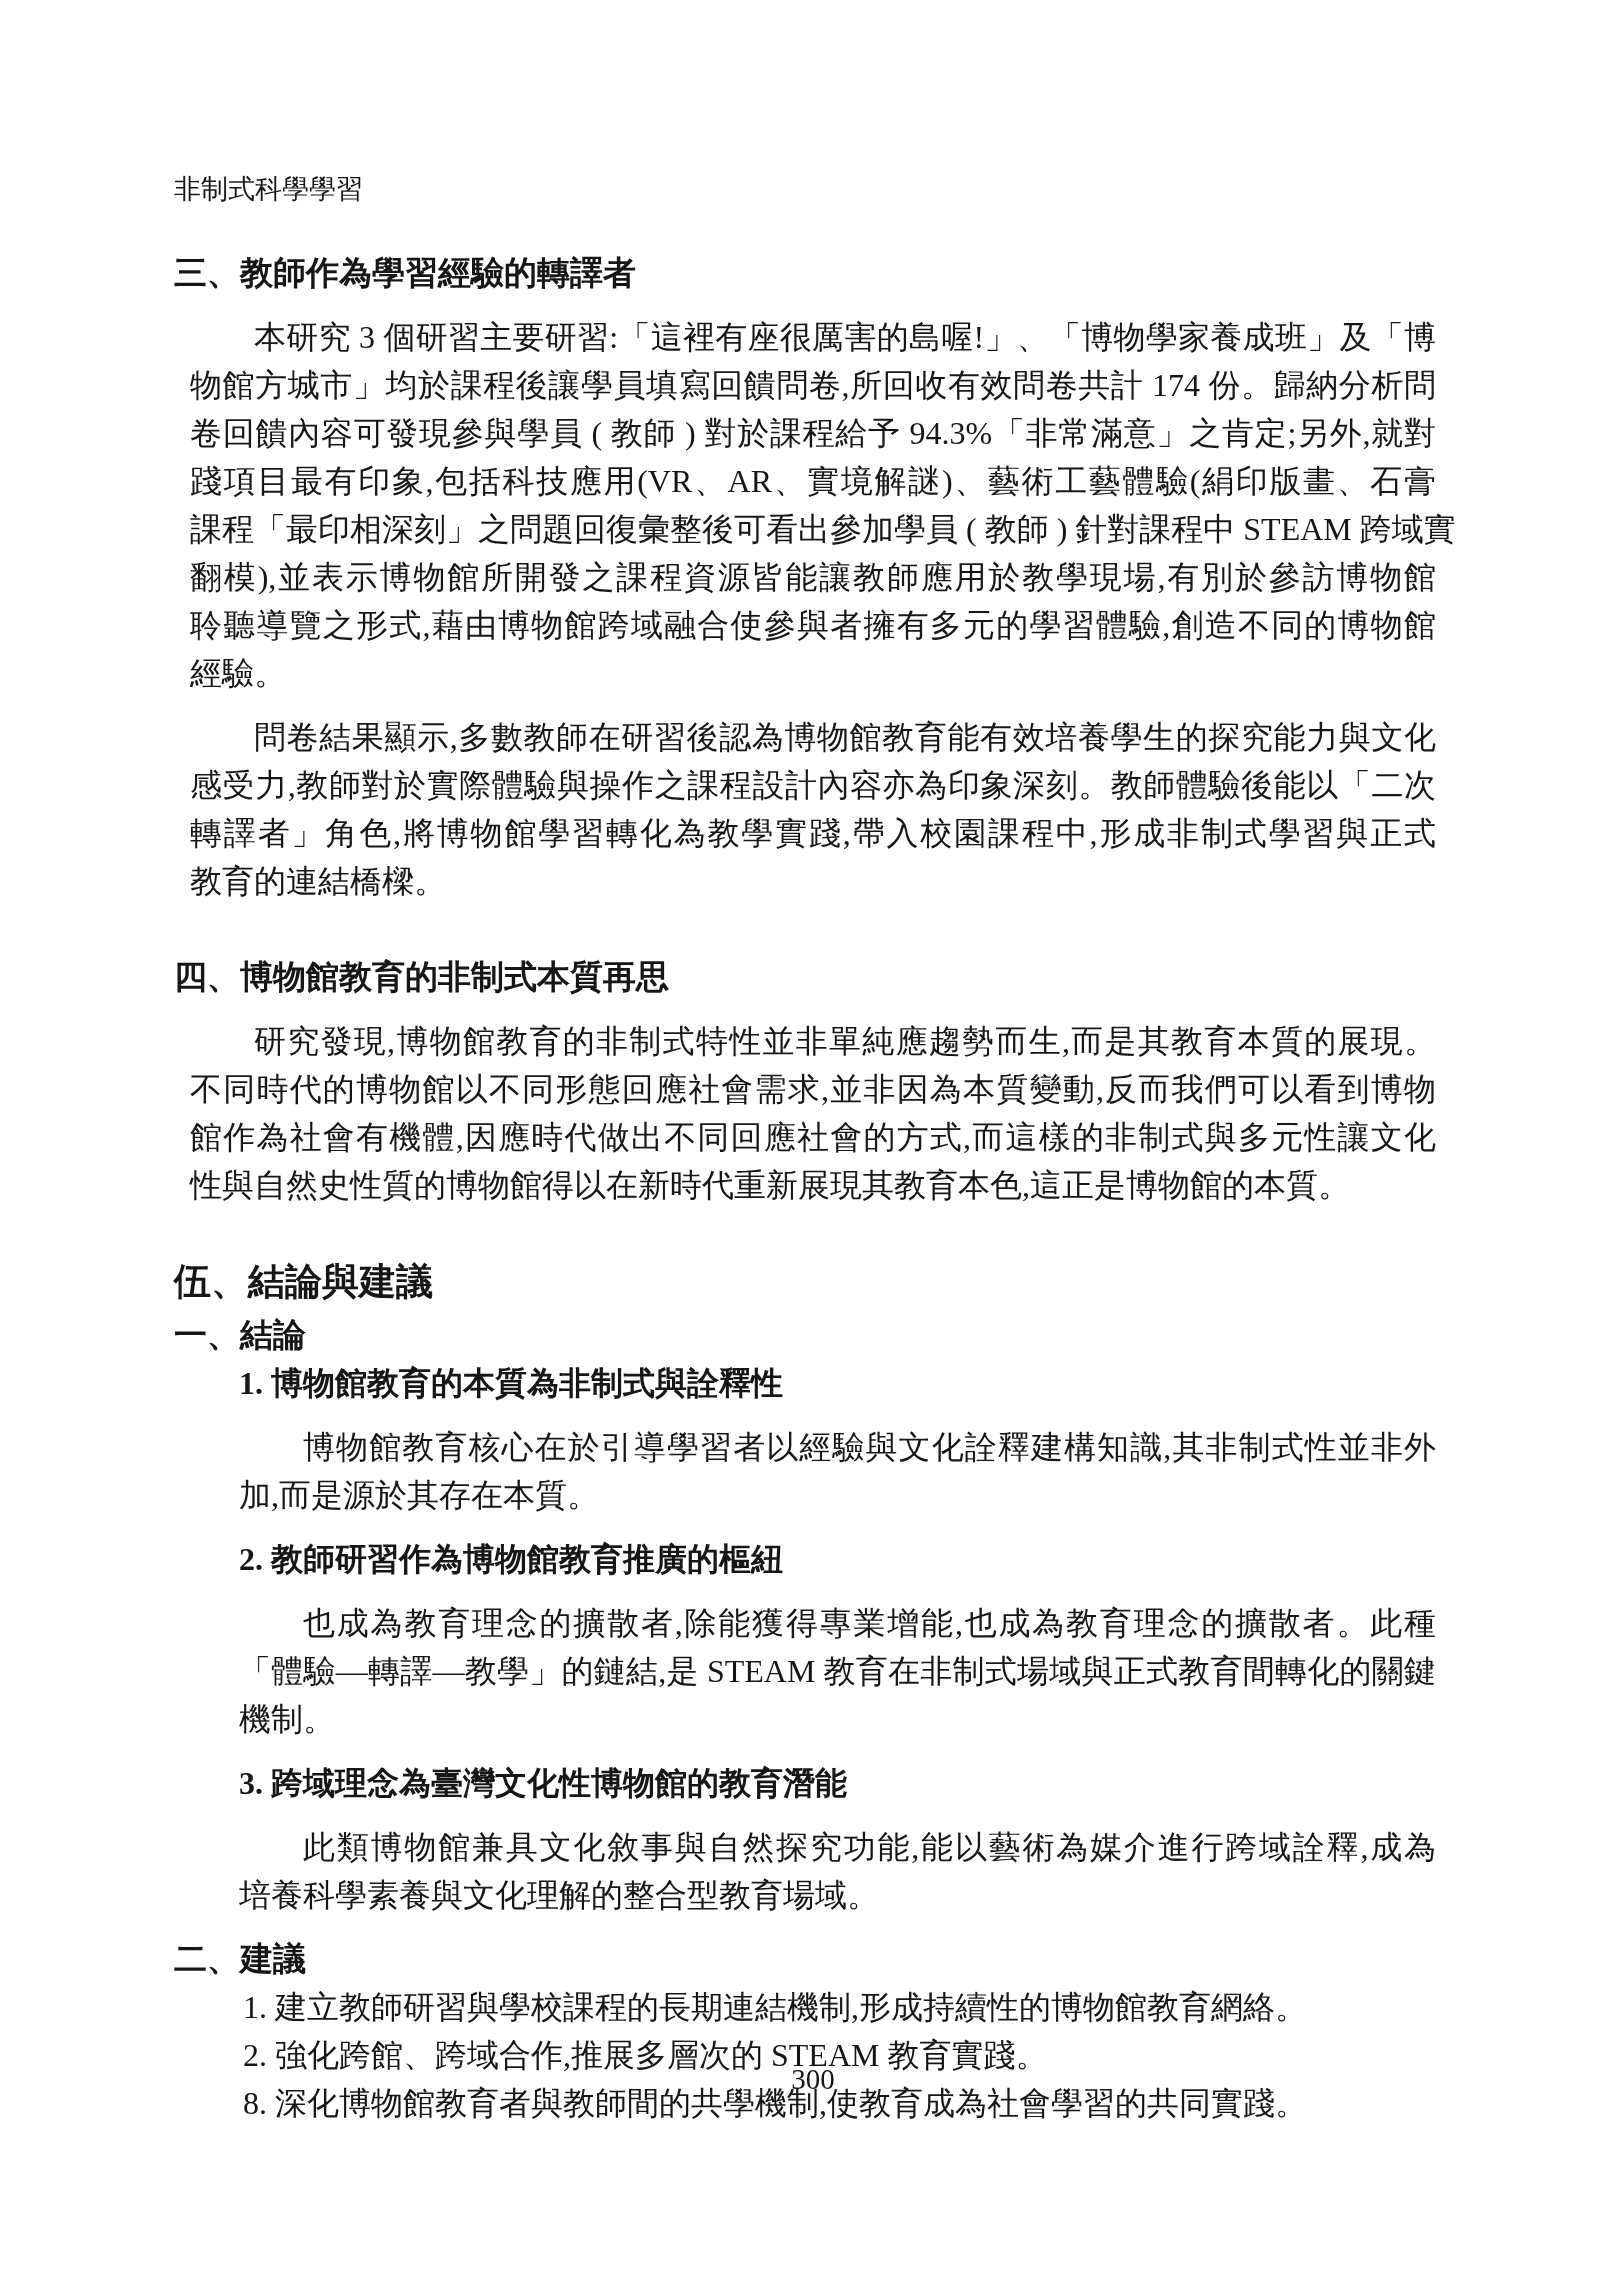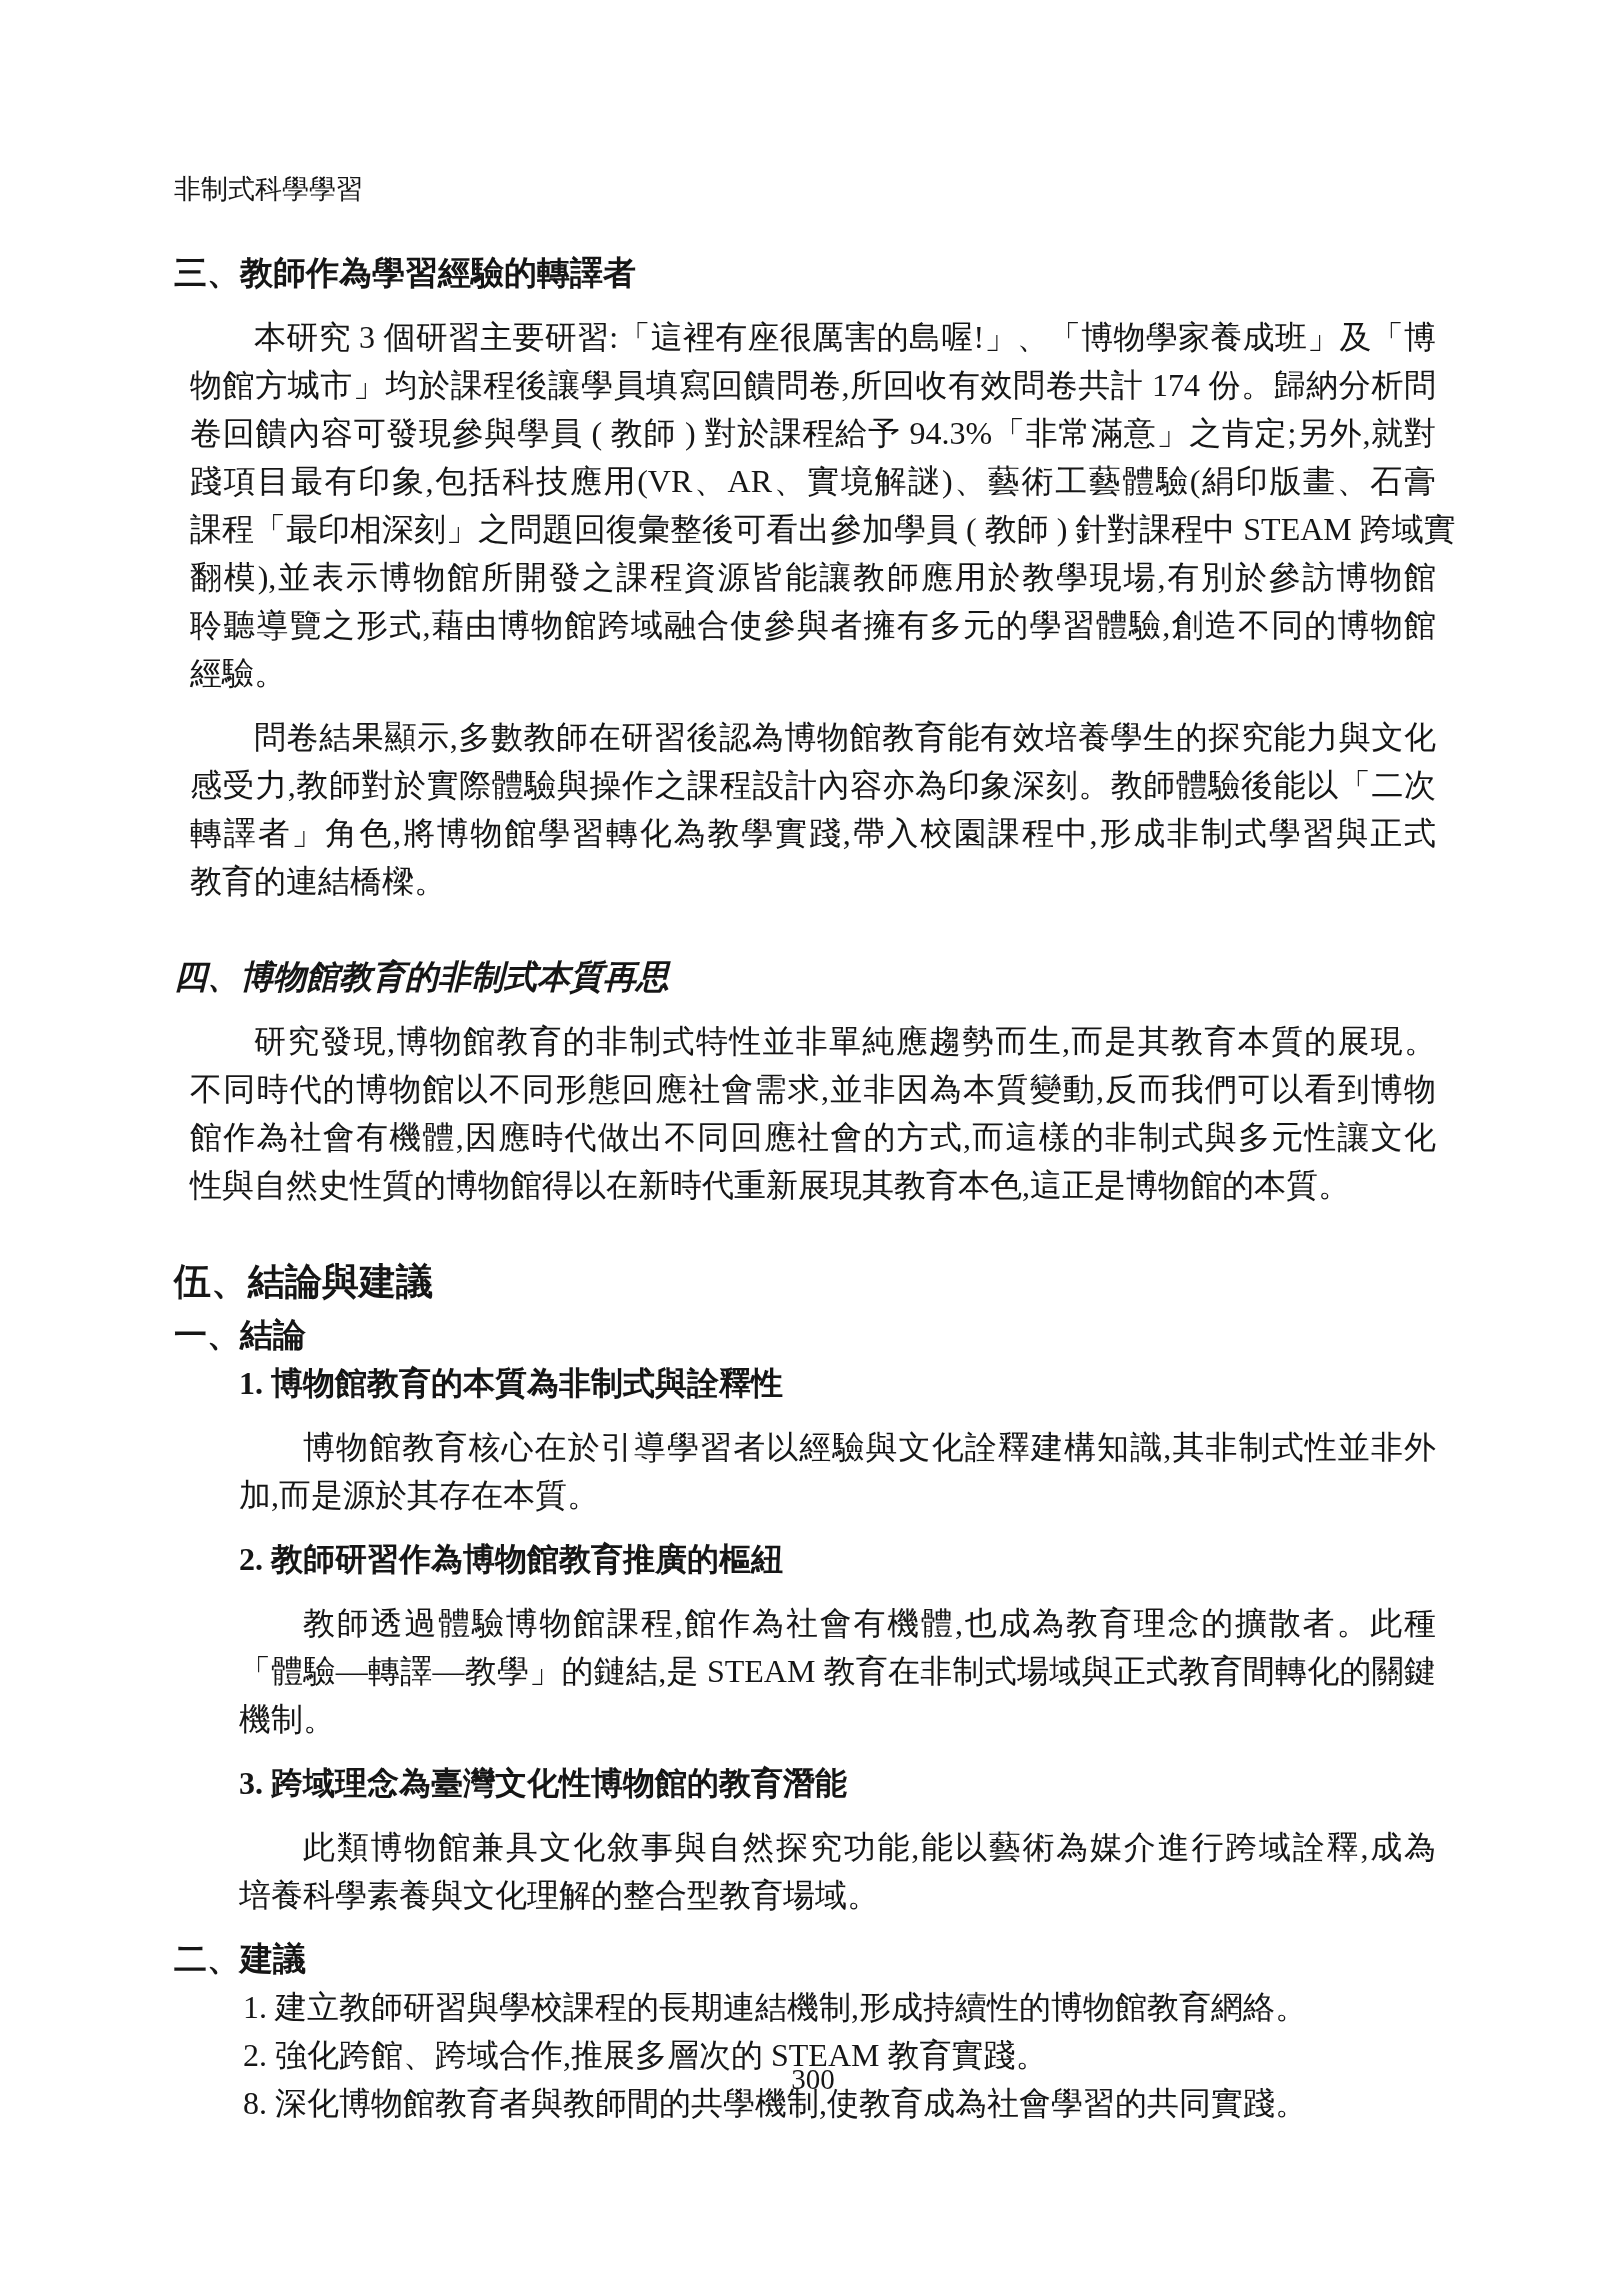--- a/index.html
+++ b/index.html
@@ -36,21 +36,21 @@
     margin: 0;
     margin-top: 44px;
   }
   .h2 {
     font-size: 33px;
     font-weight: 700;
     line-height: 48px;
     height: 48px;
     margin: 0;
   }
-  .h2.gap-before { margin-top: 48px; font-style: italic; }
+  .h2.gap-before { margin-top: 48px; }
   .h3 {
     font-size: 32px;
     font-weight: 700;
     line-height: 48px;
     height: 48px;
     margin: 0;
     margin-left: 65px;
   }
   .para, .subpara { margin: 16px; }
   .subpara { margin-left: 65px; }
@@ -128,21 +128,21 @@
     <div class="h3">1. 博物館教育的本質為非制式與詮釋性</div>
 
     <div class="subpara">
         <div class="line">博物館教育核心在於引導學習者以經驗與文化詮釋建構知識,其非制式性並非外</div>
         <div class="line">加,而是源於其存在本質。</div>
       </div>
 
     <div class="h3">2. 教師研習作為博物館教育推廣的樞紐</div>
 
     <div class="subpara">
-        <div class="line">教師透過體驗博物館課程,館作為社會有機體,也成為教育理念的擴散者。此種</div>
+        <div class="line">也成為教育理念的擴散者,除能獲得專業增能,也成為教育理念的擴散者。此種</div>
         <div class="line">「體驗—轉譯—教學」的鏈結,是 STEAM 教育在非制式場域與正式教育間轉化的關鍵</div>
         <div class="line">機制。</div>
       </div>
 
     <div class="h3">3. 跨域理念為臺灣文化性博物館的教育潛能</div>
 
     <div class="subpara">
         <div class="line">此類博物館兼具文化敘事與自然探究功能,能以藝術為媒介進行跨域詮釋,成為</div>
         <div class="line">培養科學素養與文化理解的整合型教育場域。</div>
       </div>

